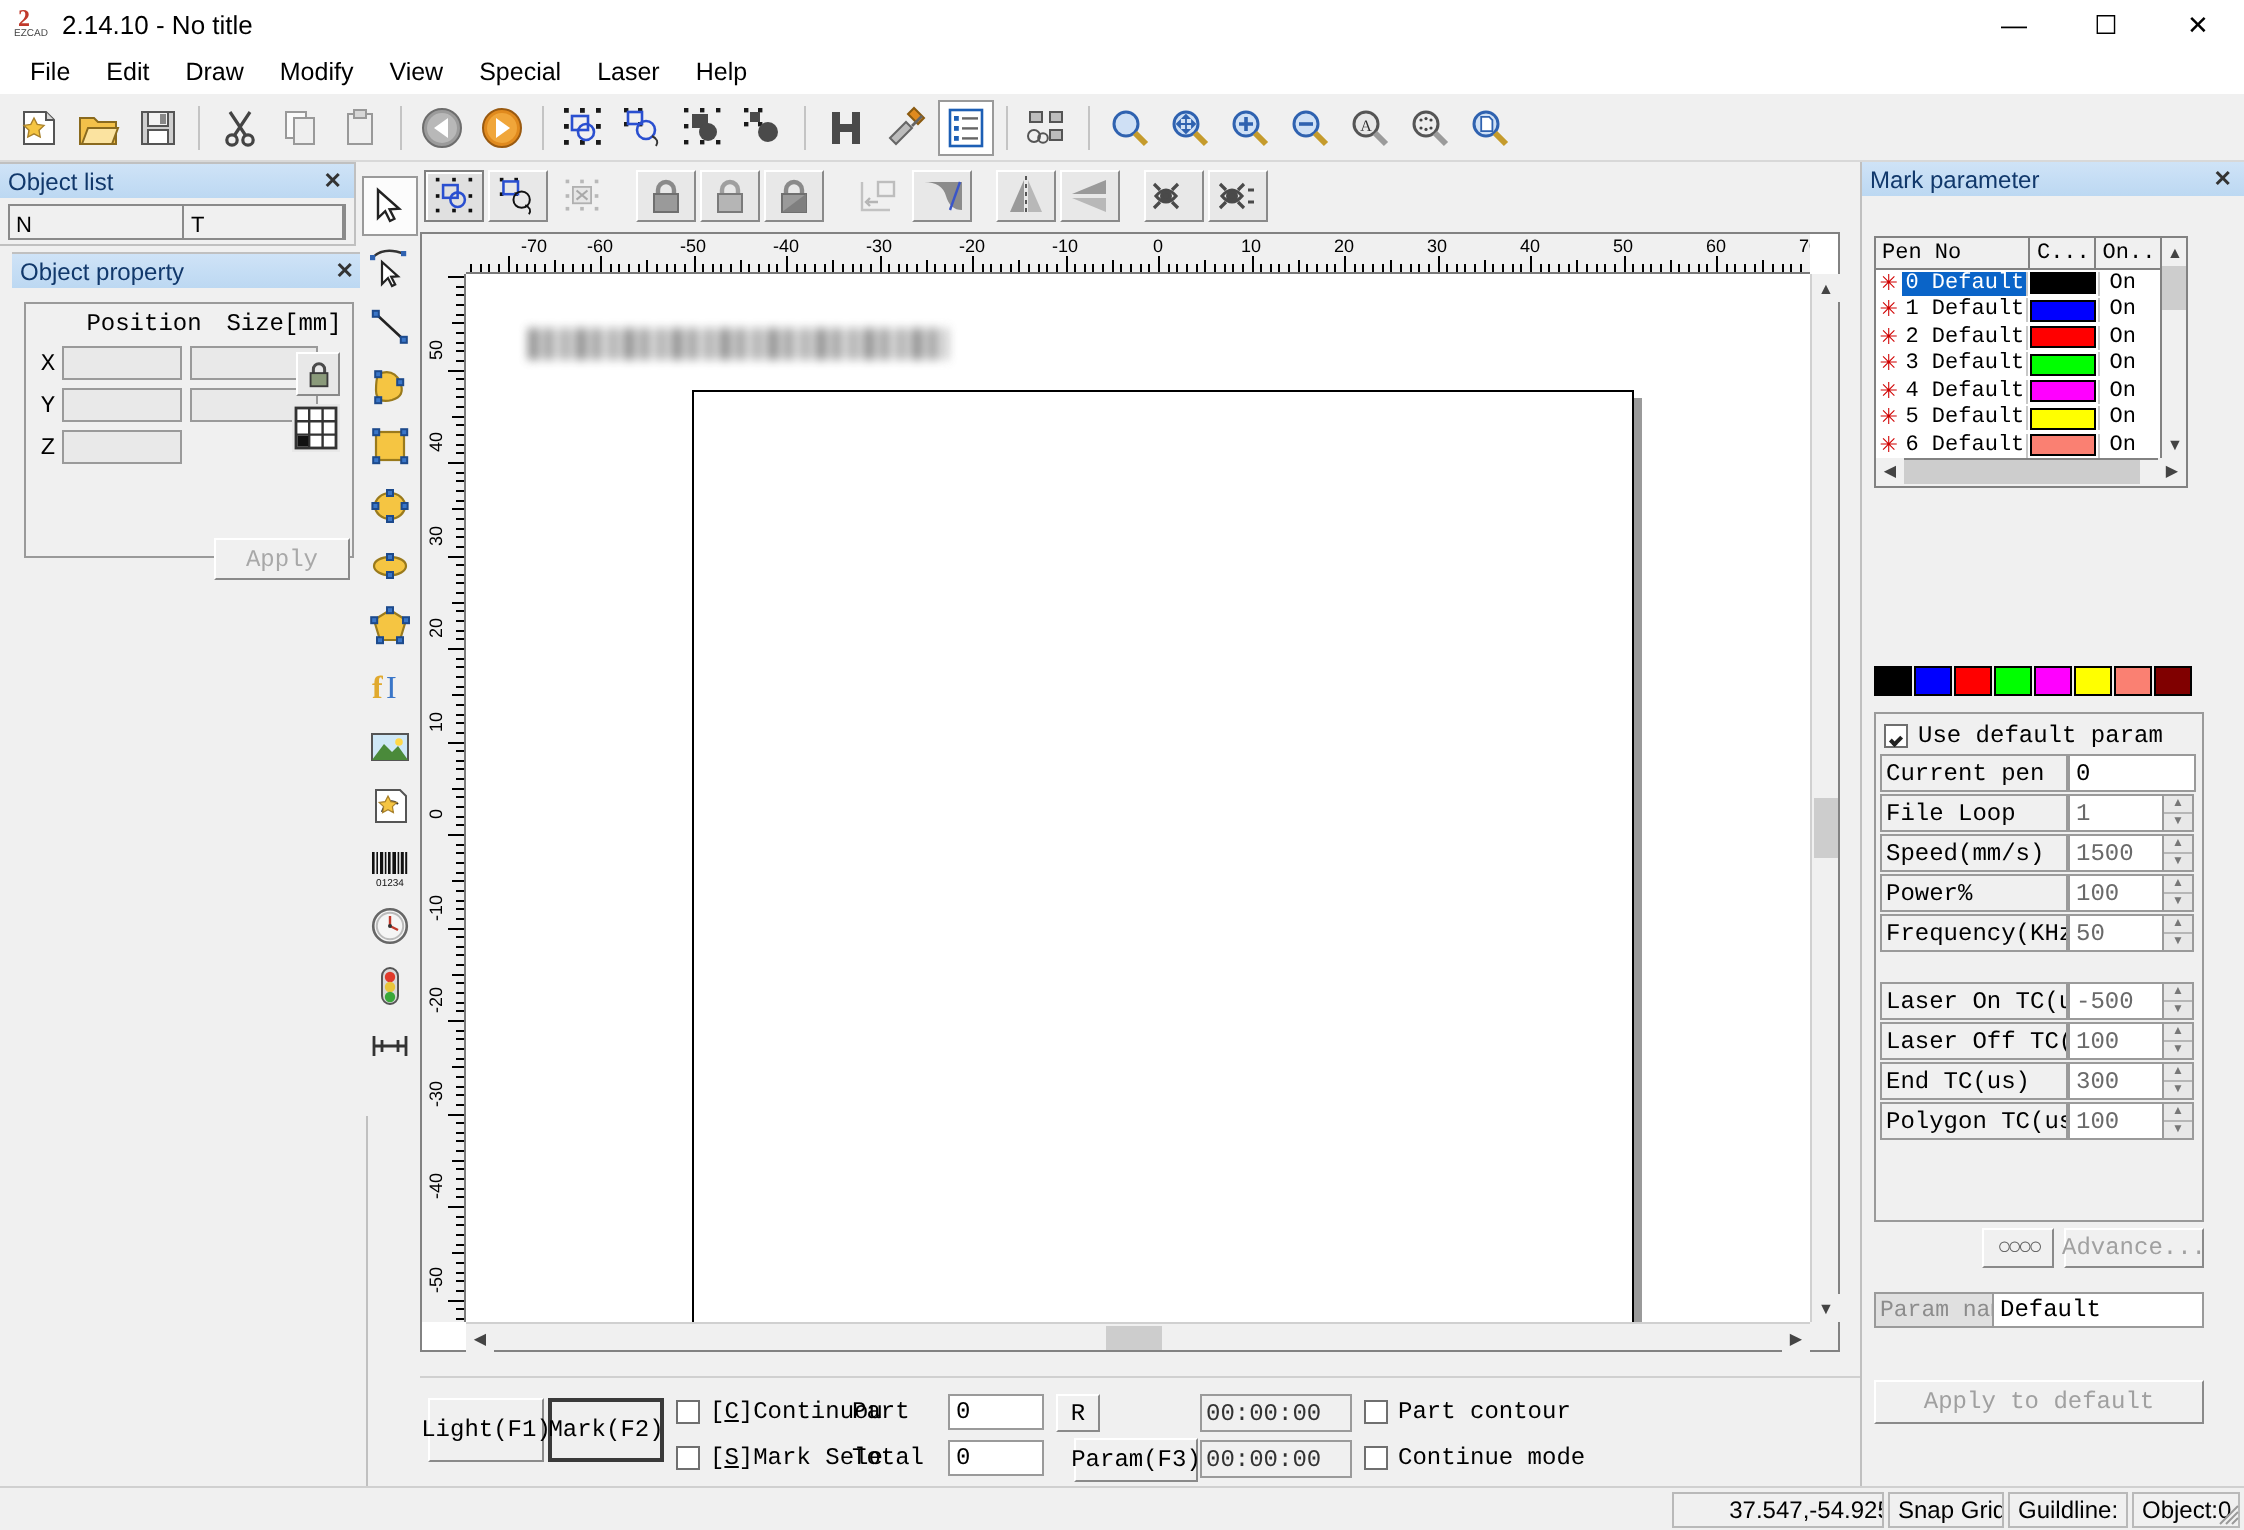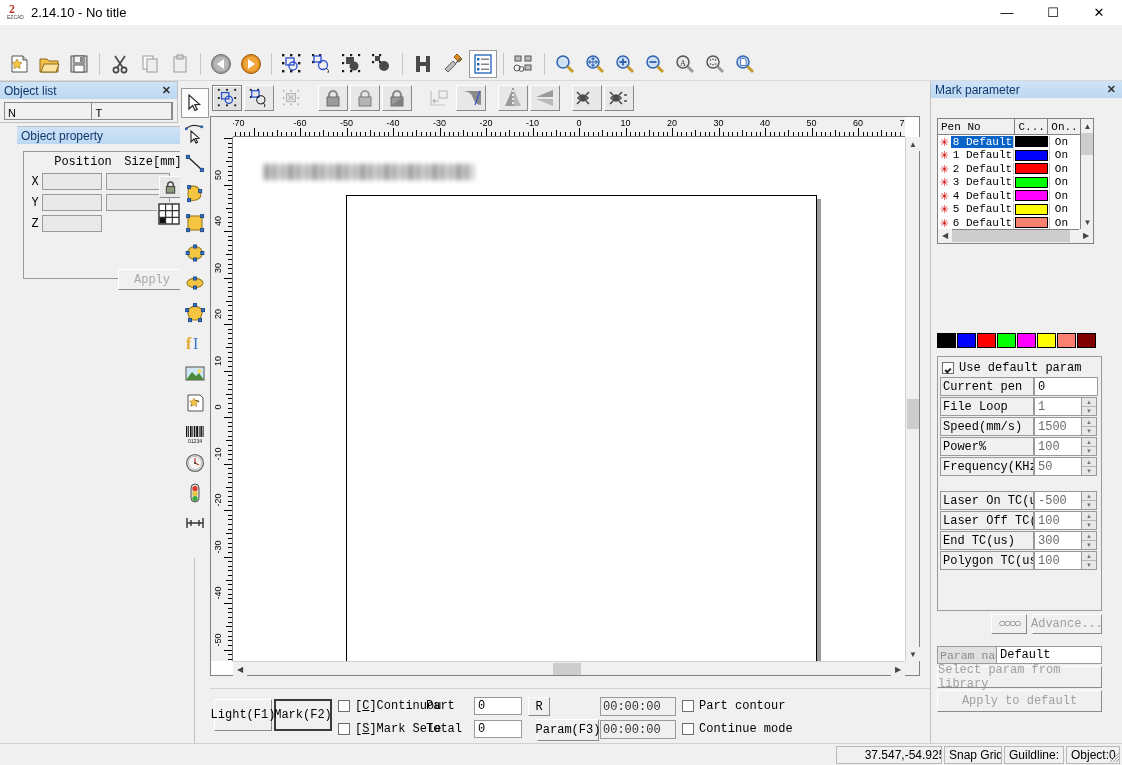--- a/index.html
+++ b/index.html
@@ -78,21 +78,21 @@
   .obtn.pressed { border:1px solid #808080; background:#e0e0e0;
                   box-shadow: inset 1px 1px 0 #fff; }
   .ogap { width:10px; }
 
   
   .panel-objlist {
     position:absolute; left:0; top:81px; width:178px; height:42px;
     background:#f0f0f0; border:1px solid #c0c0c0; border-left:none;
   }
   .panel-objprop {
-    position:absolute; left:17px; top:126px; width:178px; height:617px;
+    position:absolute; left:6px; top:126px; width:178px; height:617px;
     background:#f0f0f0; border:1px solid #c0c0c0; border-left:none; border-bottom:none;
   }
   .panel-head {
     height:17px; background:linear-gradient(#cfe3f7,#bcd8f2);
     display:flex; align-items:center; padding:0 4px;
     font-size:12px; color:#11386b;
   }
   .panel-head .x {
     margin-left:auto; font-size:11px; font-weight:bold; color:#333; cursor:default;
     padding:0 2px;
@@ -411,20 +411,30 @@
       <span class="sub">EZCAD</span>
     </div>
     <div class="tb-title">2.14.10 - No title</div>
     <div class="tb-btns">
       <div class="tb-btn">—</div>
       <div class="tb-btn">☐</div>
       <div class="tb-btn close">✕</div>
     </div>
   </div>
 
+  <div class="menubar">
+    <div class="menu-item">File</div>
+    <div class="menu-item">Edit</div>
+    <div class="menu-item">Draw</div>
+    <div class="menu-item">Modify</div>
+    <div class="menu-item">View</div>
+    <div class="menu-item">Special</div>
+    <div class="menu-item">Laser</div>
+    <div class="menu-item">Help</div>
+  </div>
 
   <div class="toolbar1">
 
     <div class="tbtn">
       <svg width="22" height="22" viewBox="0 0 22 22">
         <path d="M4 3 h11 l4 4 v12 h-15 z" fill="#fff" stroke="#555" stroke-width="1"></path>
         <path d="M15 3 v4 h4" fill="#d8d8d8" stroke="#555" stroke-width="1"></path>
         <path d="M9 6 l1.6 3.2 3.4 .5 -2.5 2.4 .6 3.4 -3.1-1.6 -3.1 1.6 .6-3.4 -2.5-2.4 3.4-.5z" fill="#f5c542" stroke="#a8802a" stroke-width=".7"></path>
       </svg>
     </div>
@@ -943,21 +953,21 @@
       <svg width="22" height="22" viewBox="0 0 22 22">
         <path d="M3 6 v10 M19 6 v10 M3 11 h16" stroke="#333" stroke-width="1.4" fill="none"></path>
         <path d="M7 8 v6 M15 8 v6" stroke="#333" stroke-width="1.4"></path>
       </svg>
     </div>
   </div>
 
   <div class="canvas-wrap">
     <div class="ruler-corner"></div>
     <div class="ruler-h" id="ruler-h">
-        <div class="rh-label" style="left: 5px;">-70</div>
+        <div class="rh-label" style="left: 34px;">-70</div>
         <div class="rh-label" style="left: 67px;">-60</div>
         <div class="rh-label" style="left: 113.5px;">-50</div>
         <div class="rh-label" style="left: 160px;">-40</div>
         <div class="rh-label" style="left: 206.5px;">-30</div>
         <div class="rh-label" style="left: 253px;">-20</div>
         <div class="rh-label" style="left: 299.5px;">-10</div>
         <div class="rh-label" style="left: 346px;">0</div>
         <div class="rh-label" style="left: 392.5px;">10</div>
         <div class="rh-label" style="left: 439px;">20</div>
         <div class="rh-label" style="left: 485.5px;">30</div>
@@ -1264,21 +1274,21 @@
 
     <div class="pen-list-box">
       <div class="pen-hdr">
         <div class="h-pen">Pen No</div>
         <div class="h-col">C...</div>
         <div class="h-on">On..</div>
       </div>
       <div id="pen-rows">
           <div class="pen-row sel">
             <div class="pen-star">✳</div>
-            <div class="pen-name">8 Default</div>
+            <div class="pen-name">0 Default</div>
             <div style="width: 35px; display: flex; align-items: center; justify-content: center;">
               <div class="pen-sw" style="background: rgb(0, 0, 0);"></div>
             </div>
             <div class="pen-on">On</div>
           </div>
           <div class="pen-row">
             <div class="pen-star">✳</div>
             <div class="pen-name">1 Default</div>
             <div style="width: 35px; display: flex; align-items: center; justify-content: center;">
               <div class="pen-sw" style="background: rgb(0, 0, 255);"></div>
@@ -1431,21 +1441,20 @@
     <div style="position:absolute; left:6px; top:533px; width:165px; display:flex; justify-content:flex-end;">
       <div class="adv-btn icon">○○○○</div>
       <div class="adv-btn txt">Advance...</div>
     </div>
 
     <div class="pname-row">
       <div class="pname-lbl">Param name</div>
       <div class="pname-val">Default</div>
     </div>
 
-    <div class="lib-btn">Select param from library</div>
     <div class="applydef-btn">
       <span>Apply to default</span>
     </div>
   </div>
 
   <div class="bottombar">
     <div class="bigbtn" style="left:4px; top:10px; width:58px;">Light(F1)</div>
     <div class="bigbtn focus" style="left:64px; top:10px; width:58px;">Mark(F2)</div>
 
     <div class="cbrow" style="left:128px; top:10px;">

